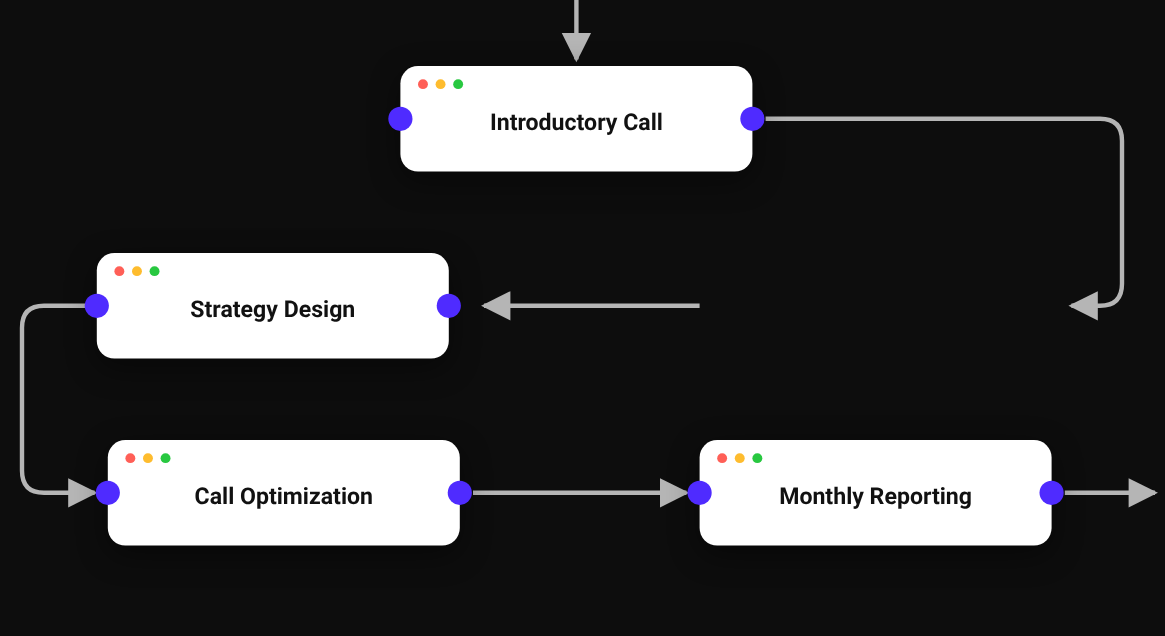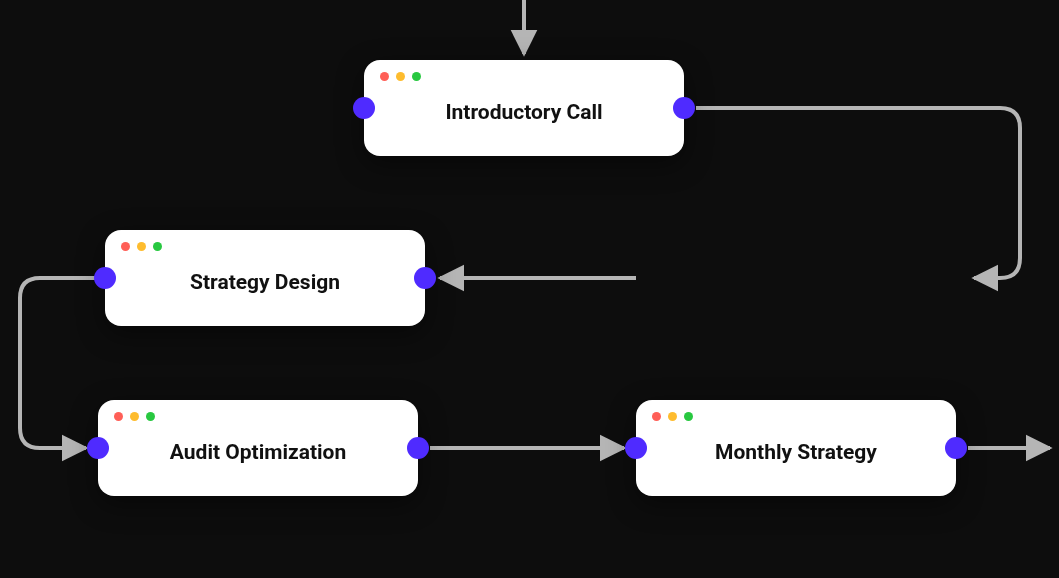--- a/index.html
+++ b/index.html
@@ -107,46 +107,46 @@
       <span class="r"></span>
       <span class="y"></span>
       <span class="g"></span>
     </div>
     <div class="title">Introductory Call</div>
     <div class="port left"></div>
     <div class="port right"></div>
   </div>
 
 
-  <div class="node" style="left:105px; top:230px;">
+  <div class="node" style="left:88px; top:230px;">
     <div class="traffic">
       <span class="r"></span>
       <span class="y"></span>
       <span class="g"></span>
     </div>
     <div class="title">Strategy Design</div>
     <div class="port left"></div>
     <div class="port right"></div>
   </div>
 
   <div class="node" style="left:98px; top:400px;">
     <div class="traffic">
       <span class="r"></span>
       <span class="y"></span>
       <span class="g"></span>
     </div>
-    <div class="title">Audit Optimization</div>
+    <div class="title">Call Optimization</div>
     <div class="port left"></div>
     <div class="port right"></div>
   </div>
 
   <div class="node" style="left:636px; top:400px;">
     <div class="traffic">
       <span class="r"></span>
       <span class="y"></span>
       <span class="g"></span>
     </div>
-    <div class="title">Monthly Strategy</div>
+    <div class="title">Monthly Reporting</div>
     <div class="port left"></div>
     <div class="port right"></div>
   </div>
 
 </div>
 
 </body></html>

